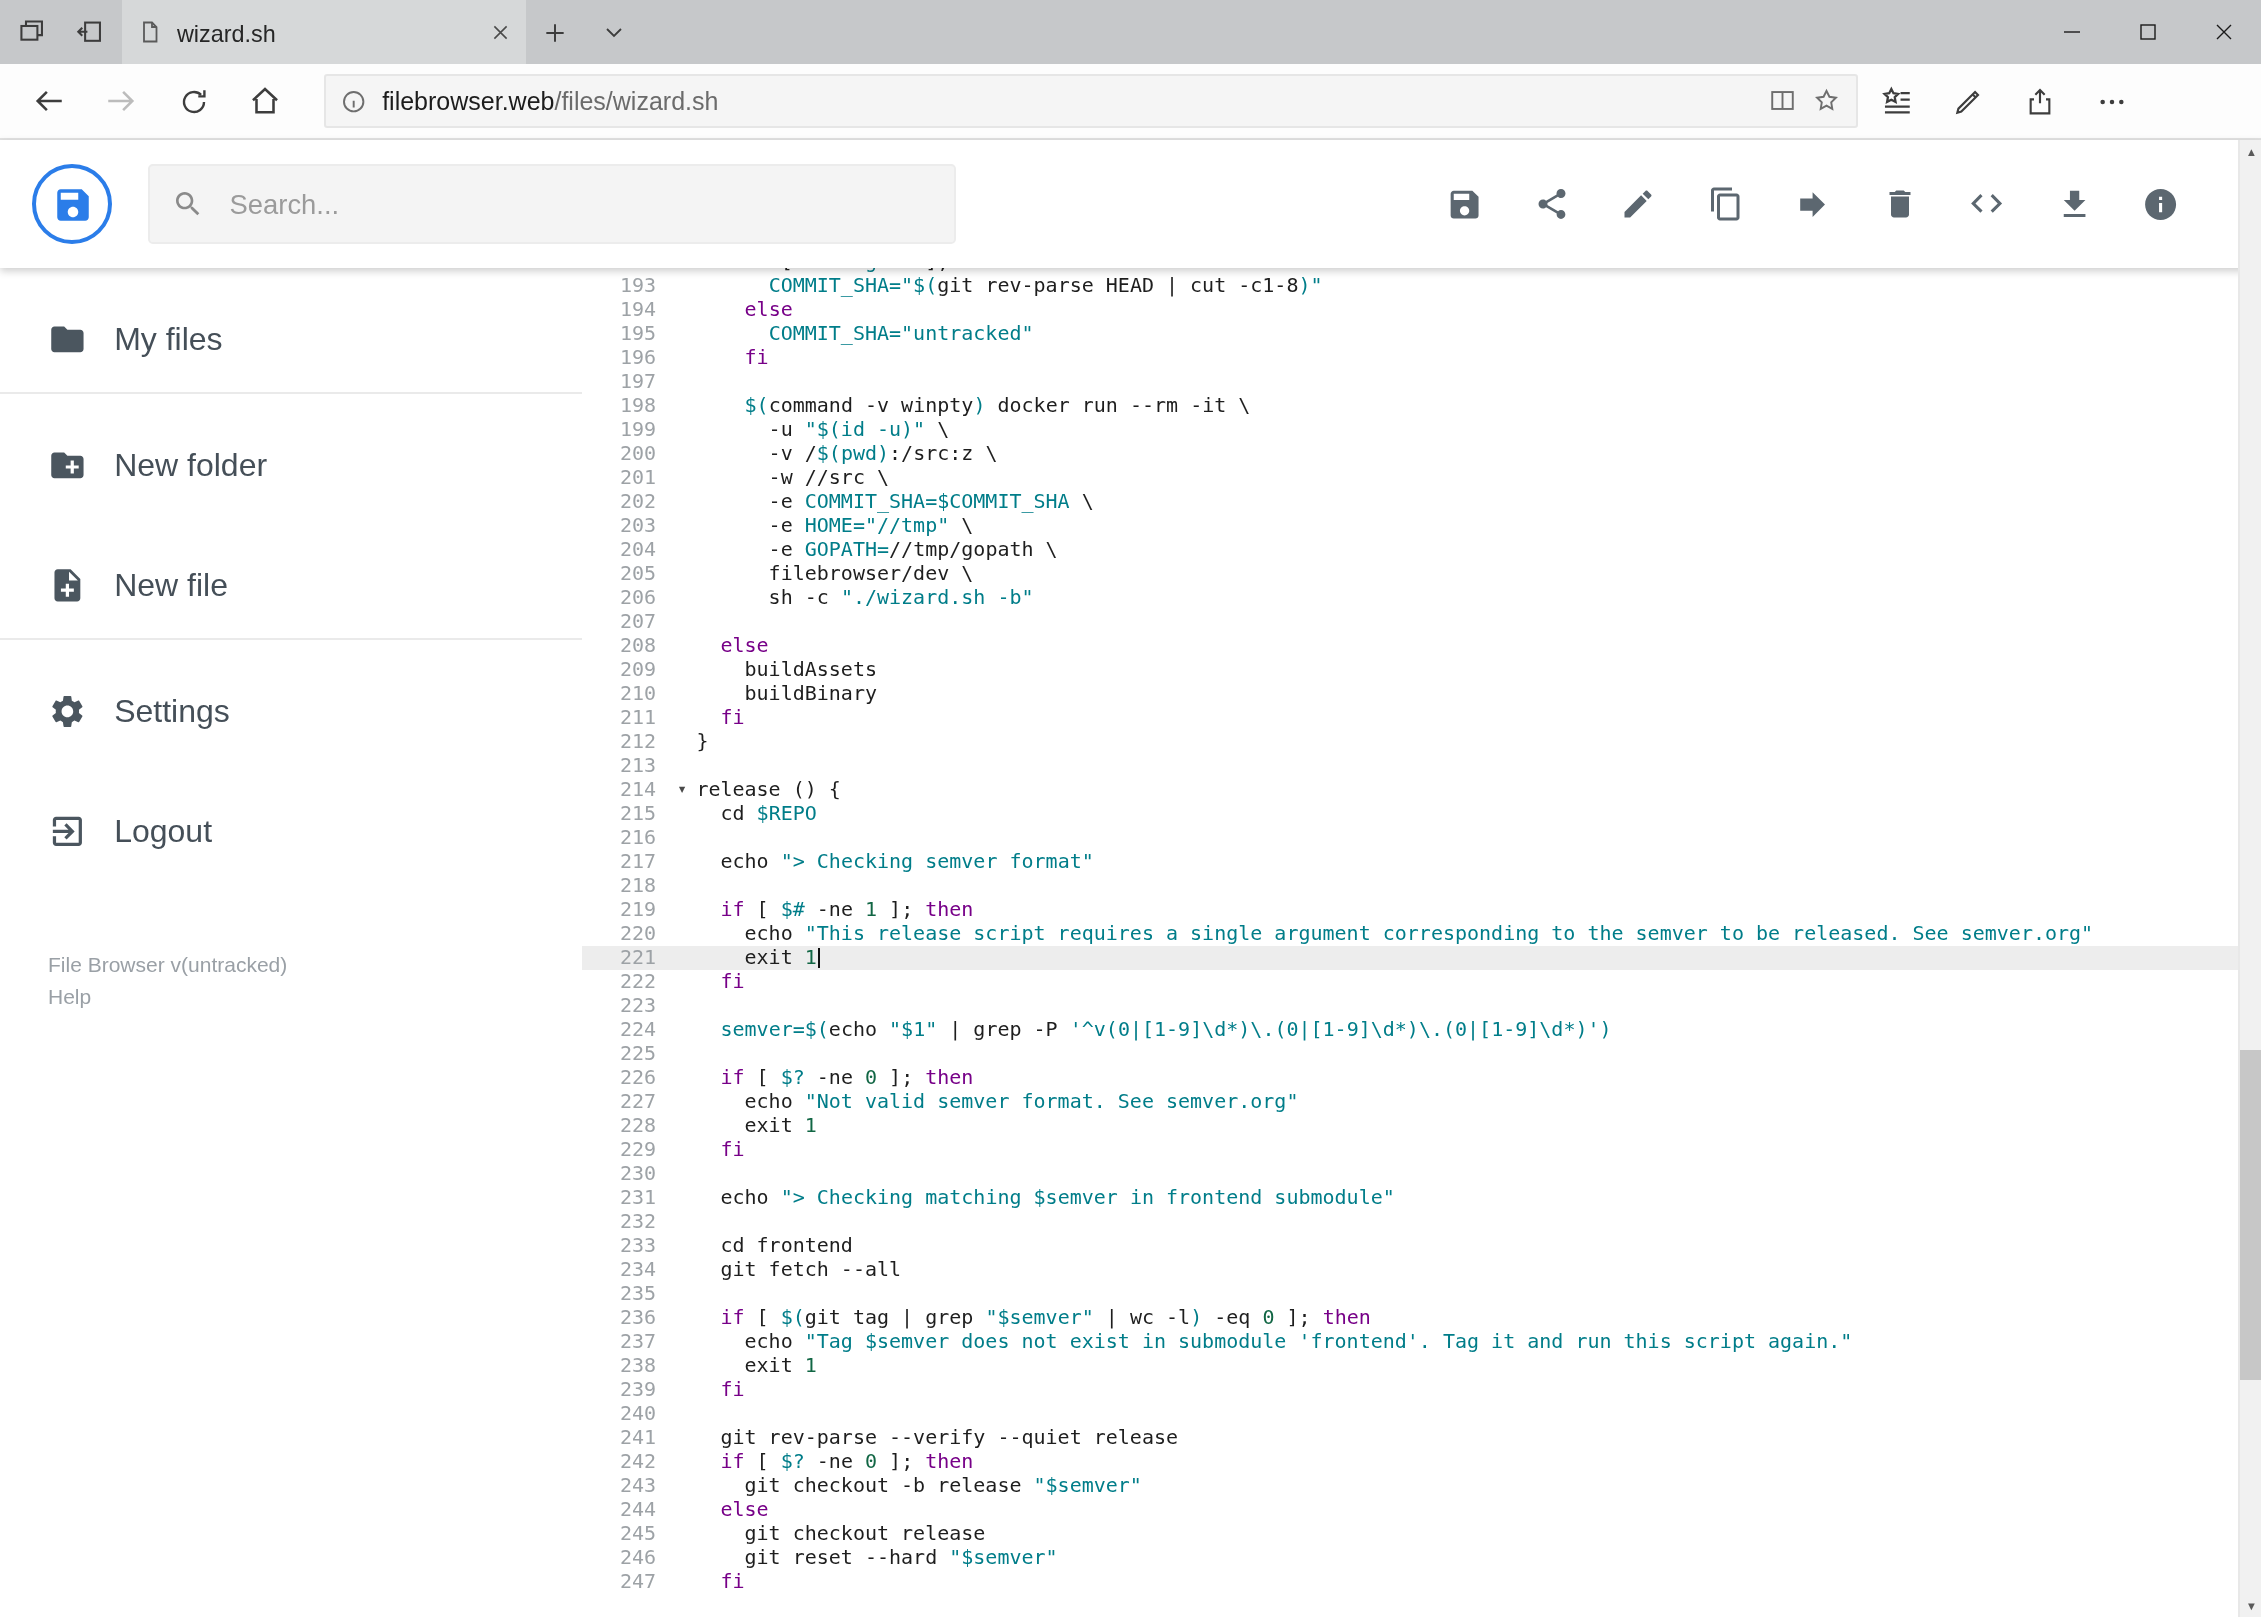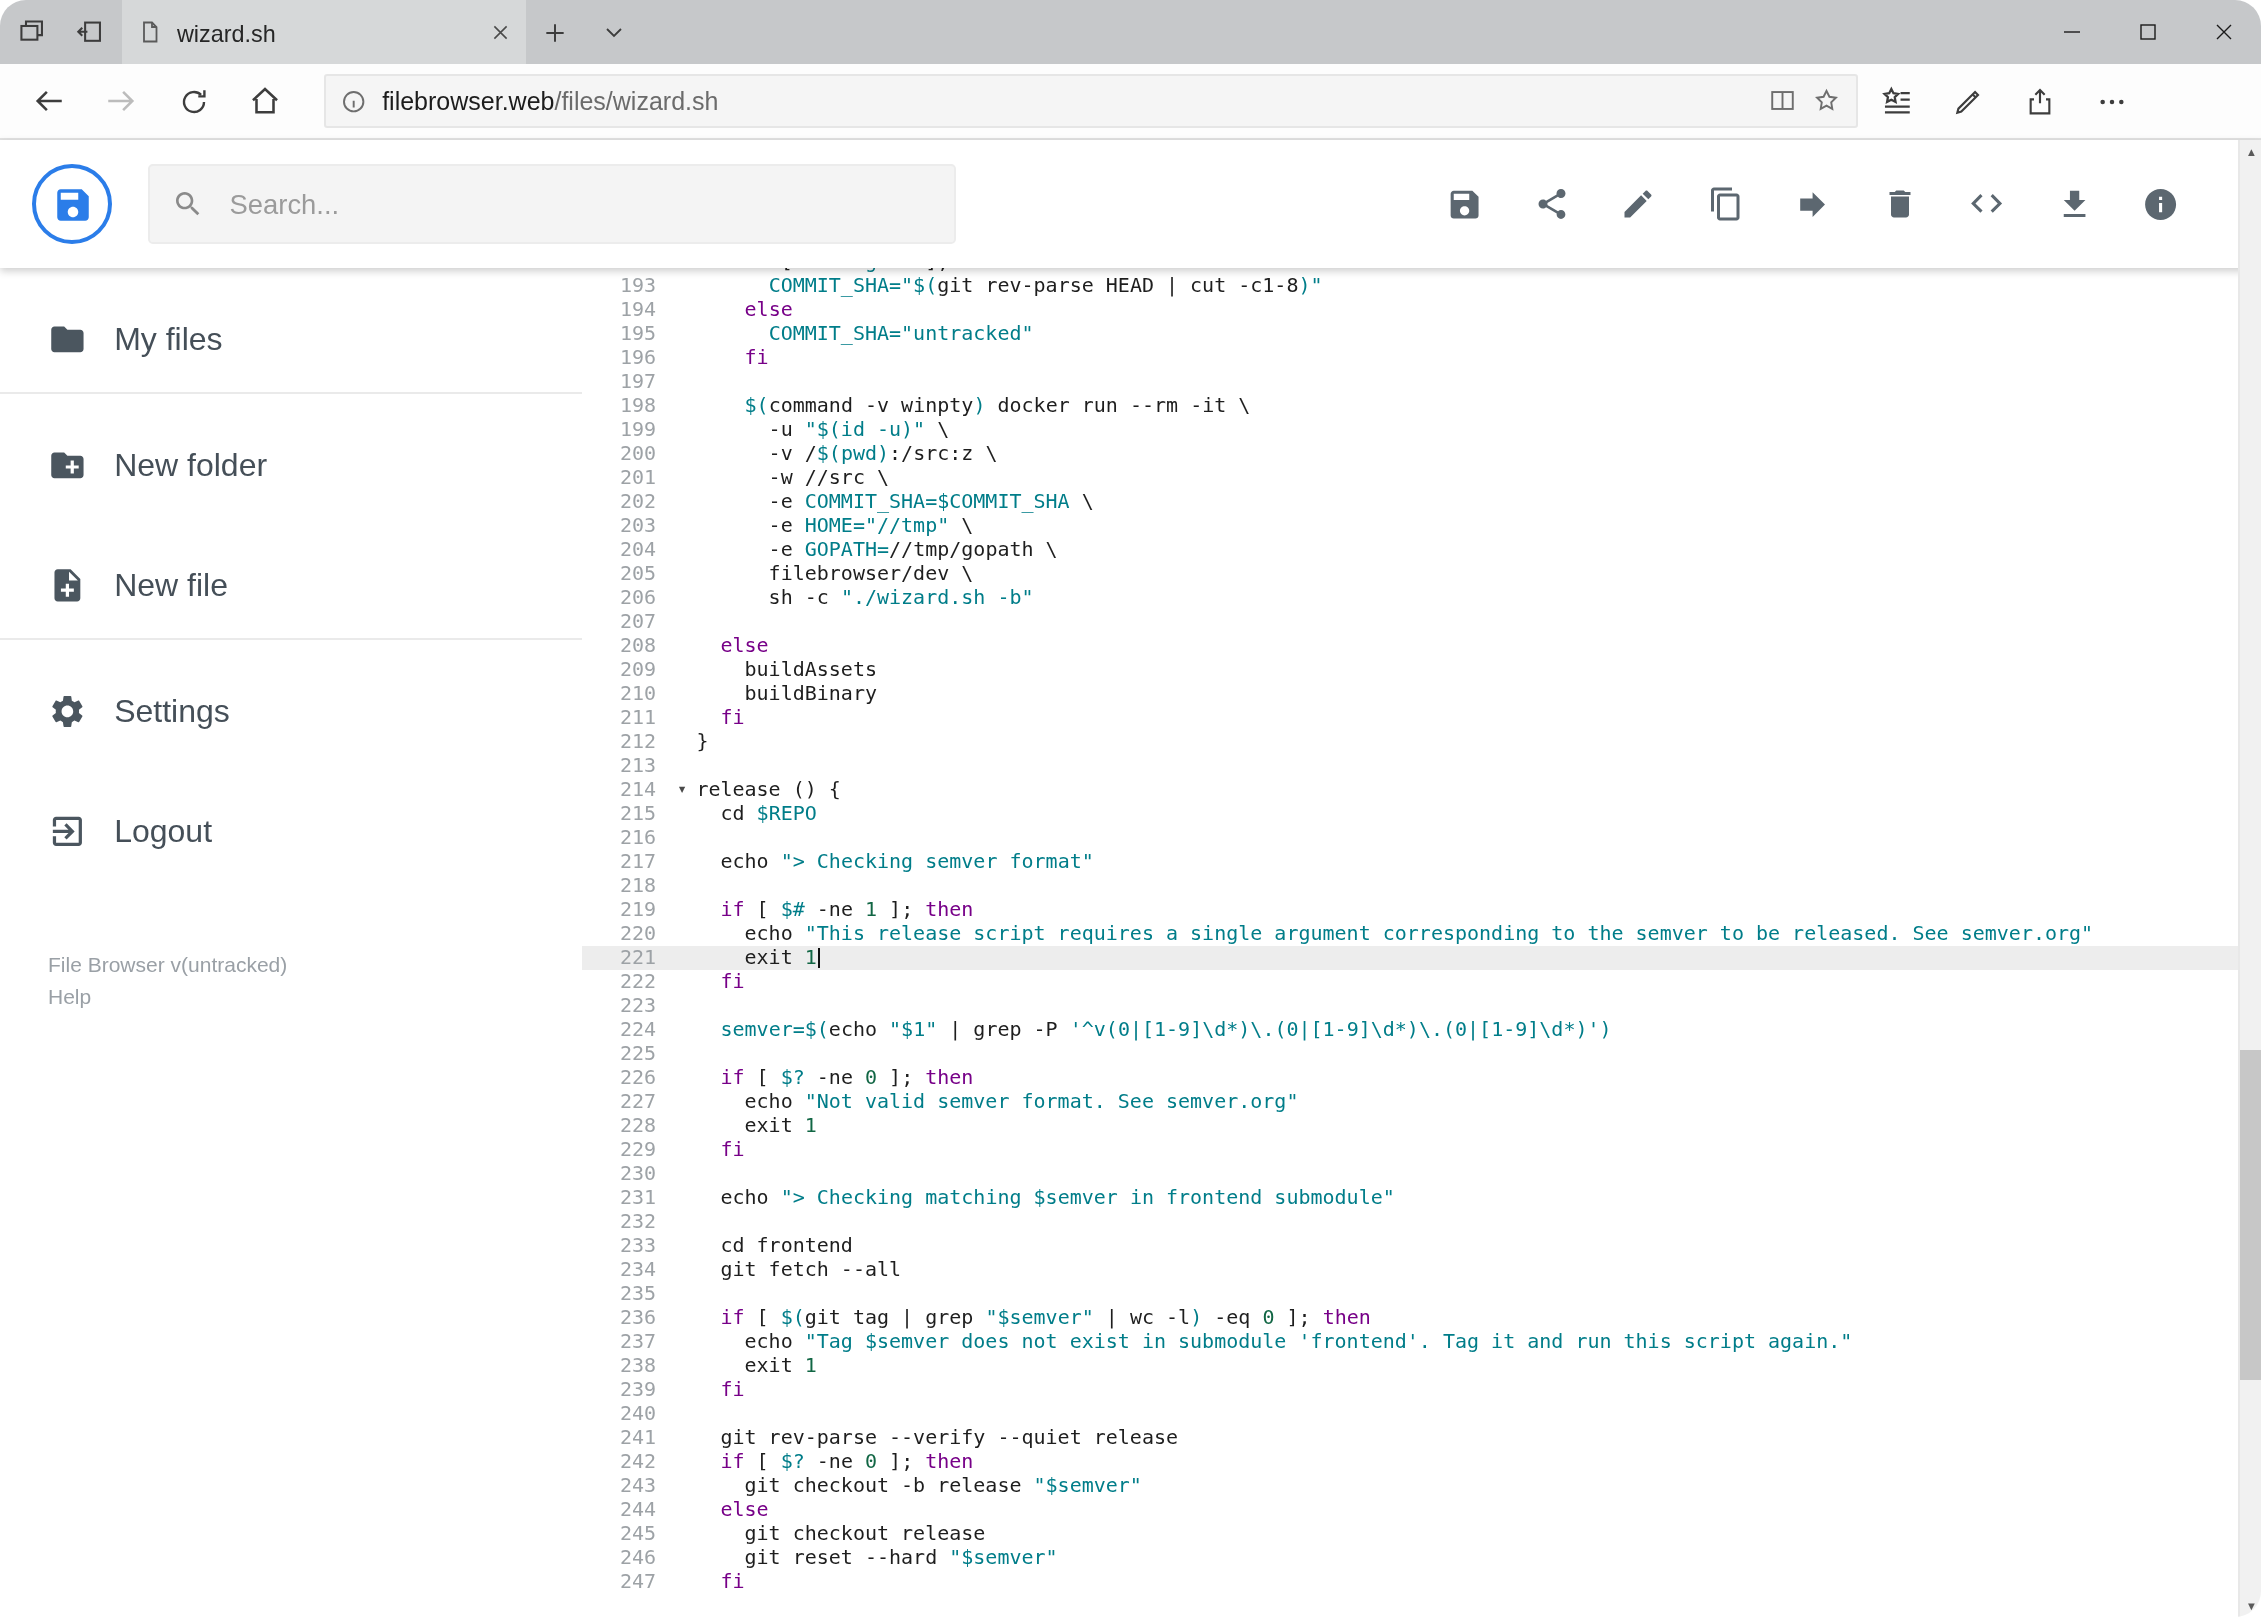--- a/index.html
+++ b/index.html
@@ -1,16 +1,16 @@
 <!DOCTYPE html>
 <html style="font-size:13px"><head>
 <meta charset="utf-8">
 <style>
   html,body { margin:0; padding:0; background:#fff; font-family:"Liberation Sans", sans-serif; }
-  .vp { position:relative; width:2261px; height:1617px; overflow:hidden;border-radius:26px; }
+  .vp { position:relative; width:2261px; height:1617px; overflow:hidden; }
   .stage { position:relative; width:1131px; height:809px; transform:scale(2); transform-origin:0 0; background:#fff; }
   svg { display:block; }
 
   
   .tabbar { height:32px; background:#c6c8ca; display:flex; align-items:stretch; }
   .tab-tools { display:flex; align-items:center; padding:0 1.6px; }
   .tbtn { width:29px; height:32px; display:flex; align-items:center; justify-content:center; background:transparent; border:0; color:#3c3c3c; padding:0; }
   .tab { width:202px; background:#d6d8d9; display:flex; align-items:center; padding:0 8px; gap:7.3px; box-sizing:border-box; }
   .tab-title { font-size:11.7px; color:#262626; flex:1; white-space:nowrap; overflow:hidden; }
   .winbtns { margin-left:auto; display:flex; }

